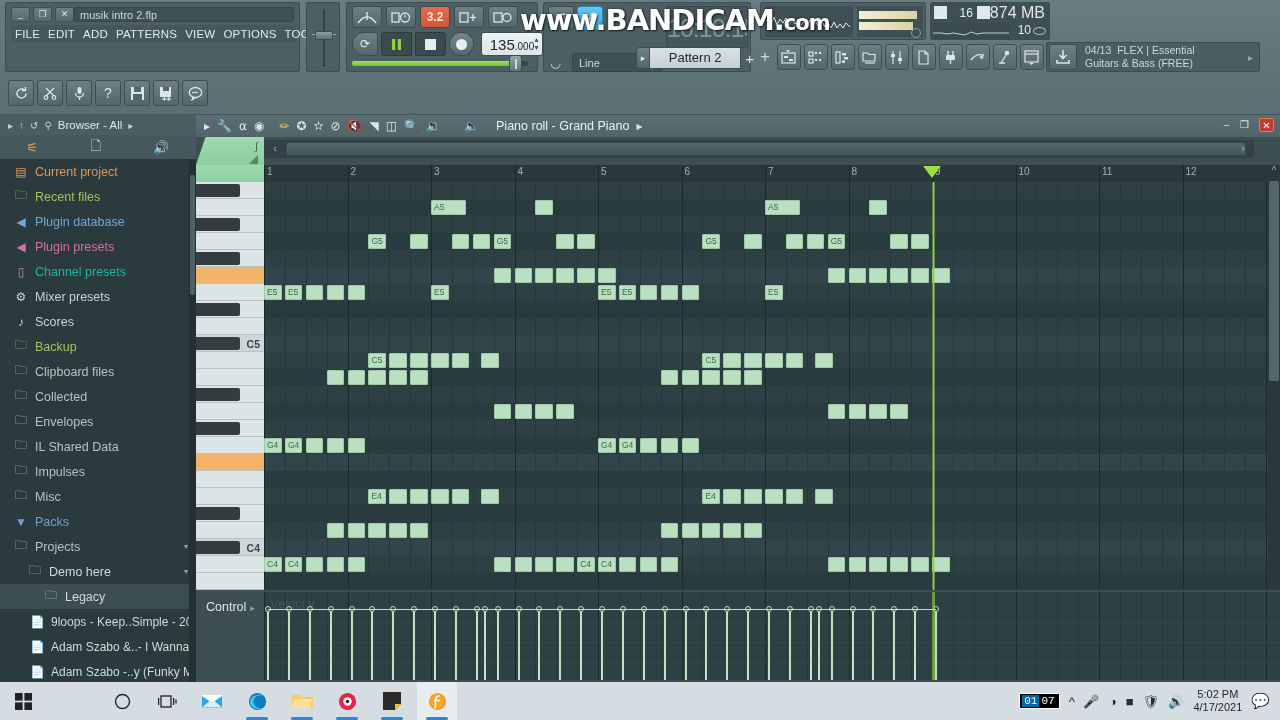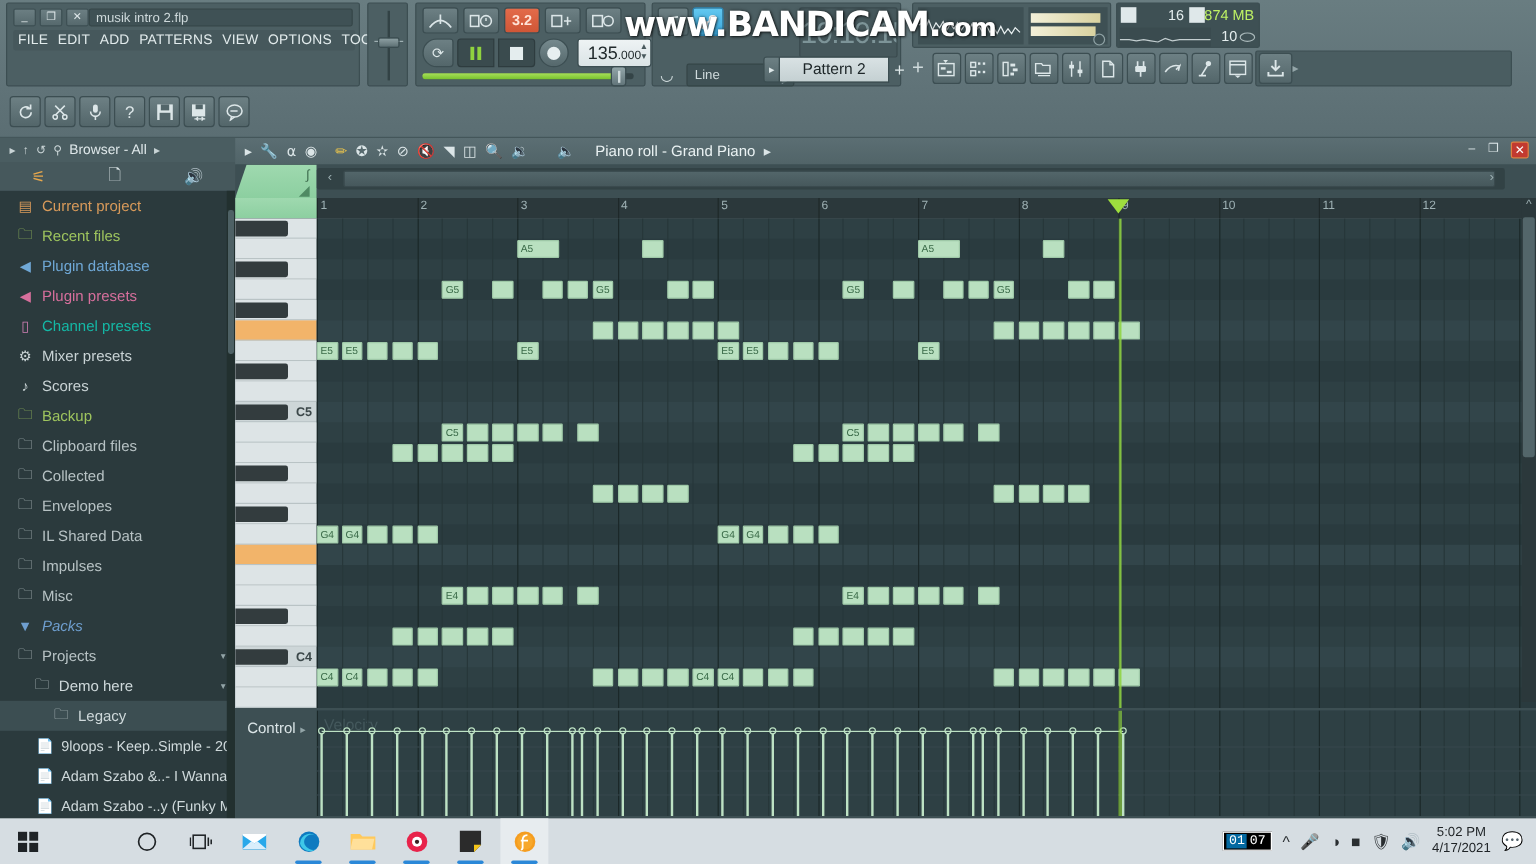--- a/index.html
+++ b/index.html
@@ -196,21 +196,21 @@
   .scope-clock{position:absolute;right:4px;bottom:1px;width:10px;height:10px;border-radius:50%;border:1.5px solid #8fa2a5;}
 
   
   .cpu-panel{
     position:absolute;left:930px;top:2px;width:120px;height:38px;
     background:#3e5054;border:1px solid #3c4e52;border-radius:2px;
   }
   .cpu-top{position:absolute;left:0;top:0;width:118px;height:19px;display:flex;align-items:center;}
   .cpu-sq{width:13px;height:13px;background:#dfe8ea;margin-left:3px;}
   .cpu-val{color:#e4edee;font-size:12px;margin-left:auto;margin-right:4px;}
-  .cpu-val2{color:#bef264;font-size:12px;margin-right:4px;}
+  .cpu-val2{color:#e5e5e5;font-size:16px;margin-right:4px;}
   .cpu-bot{position:absolute;left:0;top:19px;width:118px;height:18px;}
   .cpu-graph{position:absolute;left:2px;top:1px;width:76px;height:16px;background:#3a4b4f;overflow:hidden;}
   .cpu-mem{position:absolute;right:18px;top:1px;color:#e4edee;font-size:12px;}
   .cpu-oval{position:absolute;right:3px;top:5px;width:13px;height:8px;border-radius:50%;border:1.5px solid #aab9bb;}
 
   
   .tool-row{
     position:absolute;left:760px;top:44px;display:flex;gap:3px;align-items:center;
   }
   .plusbtn{color:#cfdadc;font-size:17px;margin-right:4px;cursor:pointer;}
@@ -620,20 +620,24 @@
       </div>
     </div>
 
     <div class="dl-panel">
       <div class="dl-icon">
         <svg width="16" height="16" viewBox="0 0 16 16">
             <path d="M8 1 v8 M4.5 6 L8 9.5 L11.5 6" stroke="#dce6e8" stroke-width="1.6" fill="none"></path>
             <path d="M2 11 v3 h12 v-3" stroke="#dce6e8" stroke-width="1.6" fill="none"></path>
           </svg>
       </div>
+      <div class="dl-text">
+        <span>04/13</span>&nbsp;&nbsp;<span>FLEX | Essential</span><br>
+        <span>Guitars &amp; Bass (FREE)</span>
+      </div>
       <div class="dl-arrow">▸</div>
     </div>
 
     <div style="position:absolute;left:8px;top:80px;display:flex;gap:3px;">
       <div class="ptool" style="width:26px;height:26px;">
         <svg width="15" height="15" viewBox="0 0 15 15">
             <path d="M12 7.5 a4.5 4.5 0 1 1 -1.6 -3.4" fill="none" stroke="#dce6e8" stroke-width="1.4"></path>
             <path d="M11.5 1 v3.5 h-3.5" fill="none" stroke="#dce6e8" stroke-width="1.4"></path>
           </svg>
       </div>
@@ -742,21 +746,21 @@
         <div class="br-item">
           <span class="bic" style="color: rgb(183, 194, 196);">🗀</span>
           <span style="color: rgb(183, 194, 196);">Impulses</span>
         </div>
         <div class="br-item">
           <span class="bic" style="color: rgb(183, 194, 196);">🗀</span>
           <span style="color: rgb(183, 194, 196);">Misc</span>
         </div>
         <div class="br-item">
           <span class="bic" style="color: rgb(111, 159, 208);">▼</span>
-          <span style="color: rgb(111, 159, 208); font-style: italic;">Packs</span>
+          <span style="color: rgb(111, 159, 208);">Packs</span>
         </div>
         <div class="br-item">
           <span class="bic" style="color: rgb(183, 194, 196);">🗀</span>
           <span style="color: rgb(183, 194, 196);">Projects</span>
           <span class="br-caret">▾</span>
         </div>
         <div class="br-item sub">
           <span class="bic" style="color: rgb(183, 194, 196);">🗀</span>
           <span>Demo here</span>
           <span class="br-caret">▾</span>

